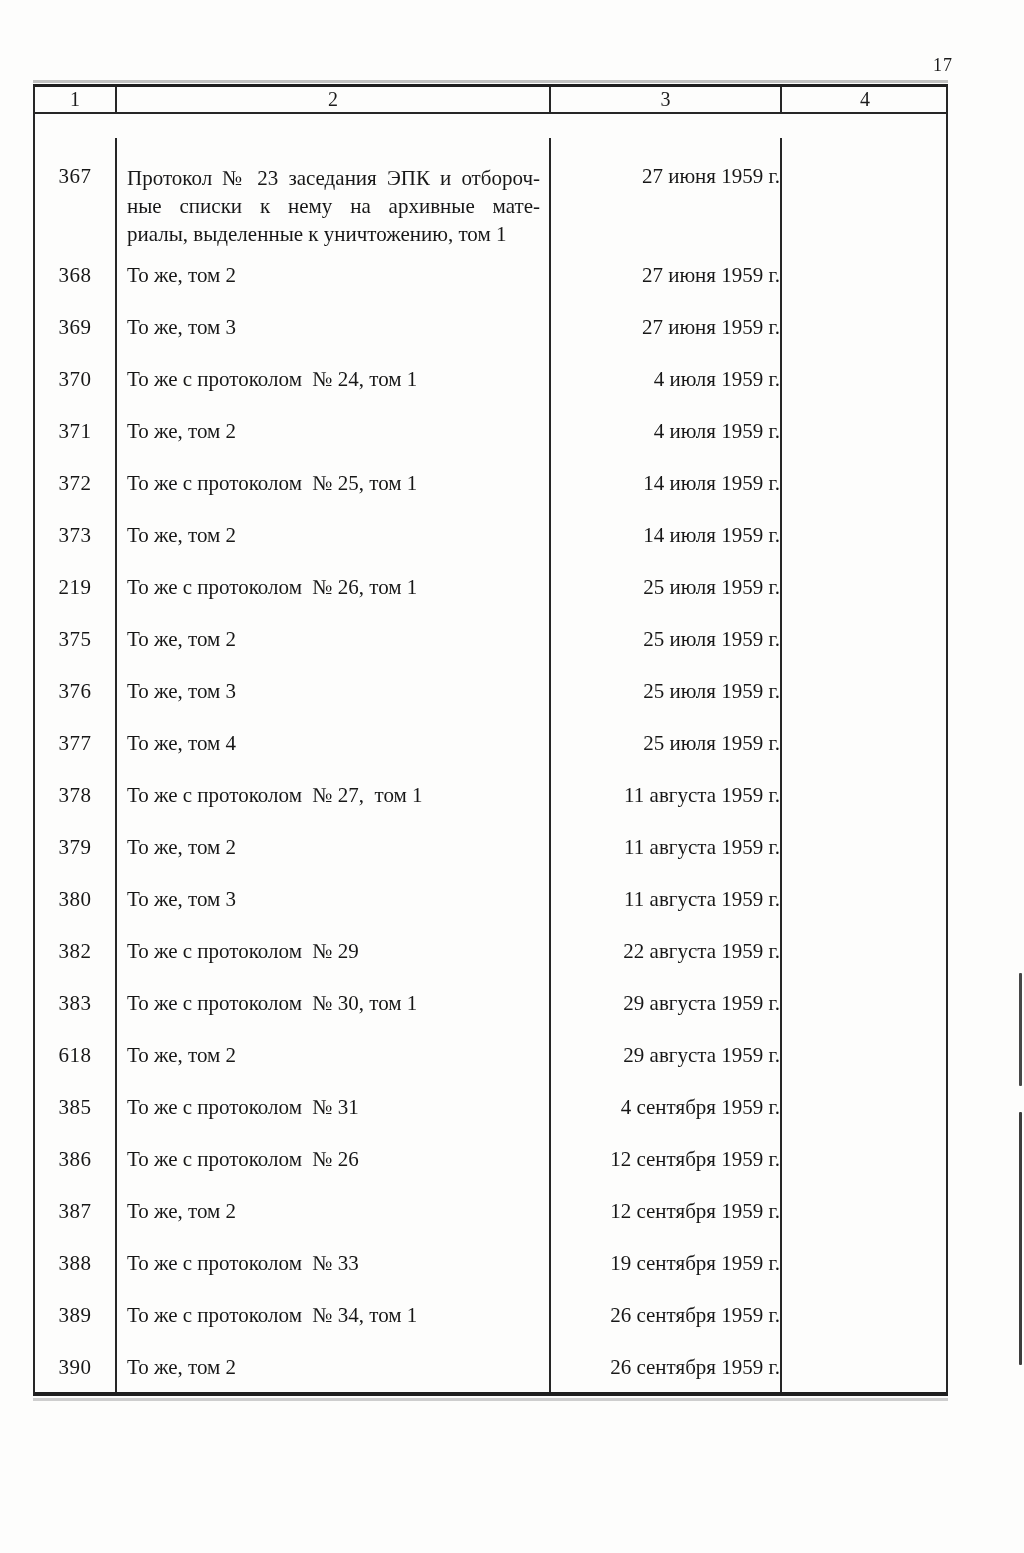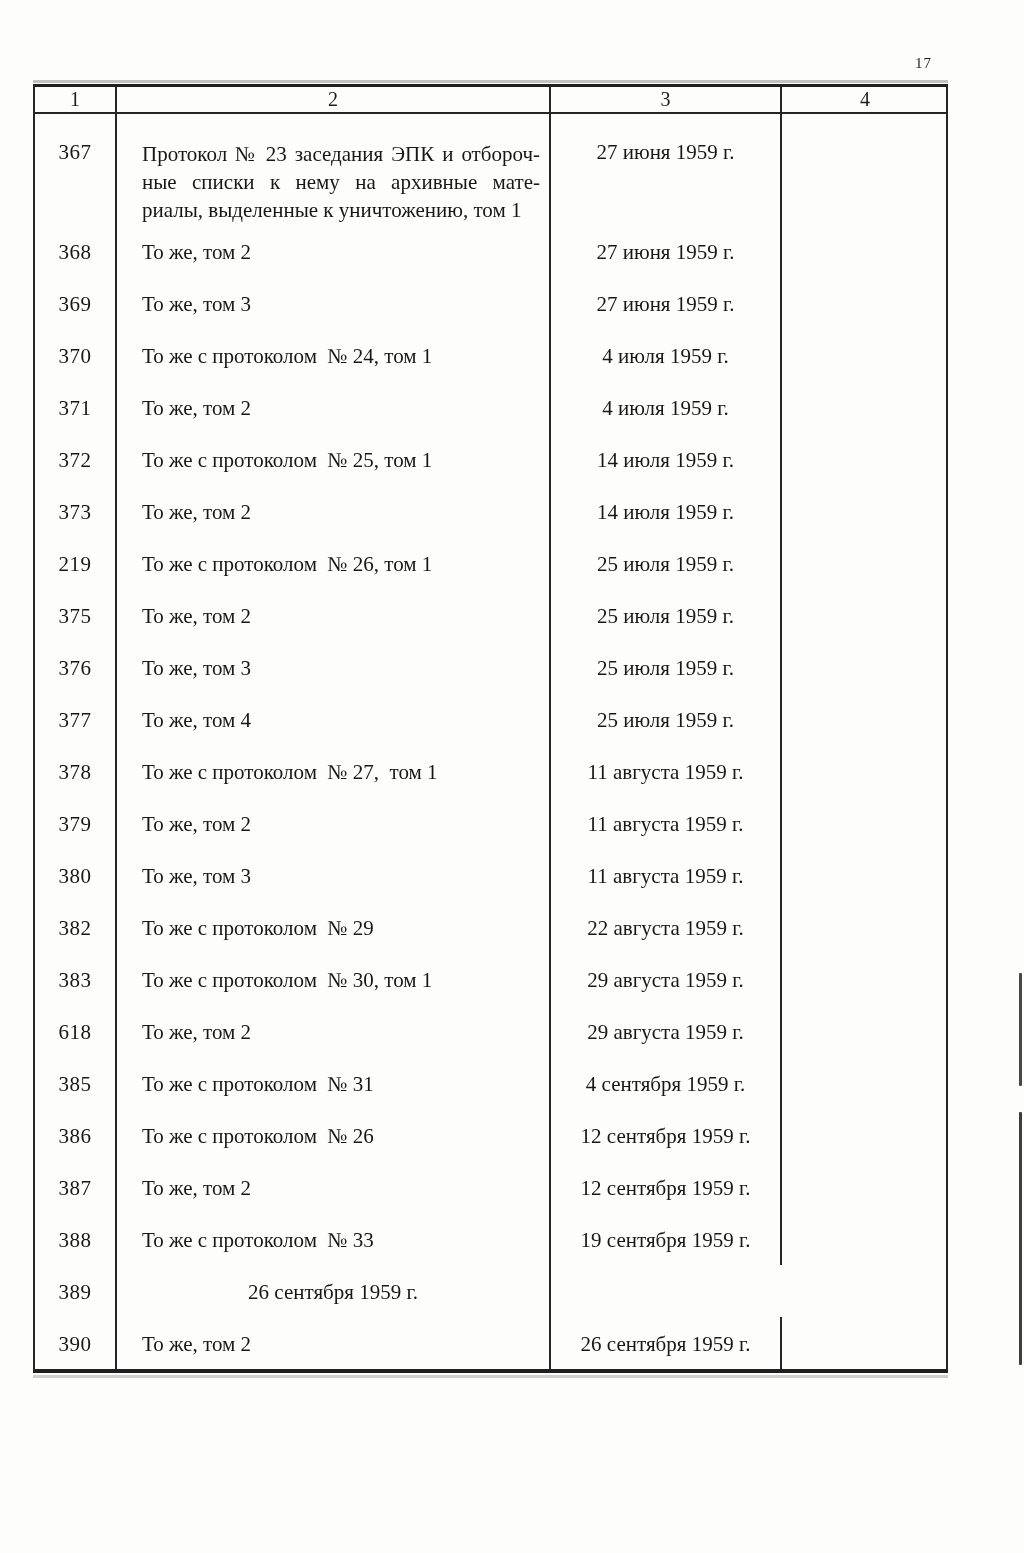--- a/index.html
+++ b/index.html
@@ -10,22 +10,22 @@
     font-family: "Liberation Serif", "DejaVu Serif", serif;
     color: #191919;
     overflow: hidden;
   }
   .page {
     position: absolute; inset: 0;
     background: #fdfdfc;
   }
   .page-number {
     position: absolute;
-    top: 55px; right: 92px;
-    font-size: 15px;
+    top: 55px; right: 71px;
+    font-size: 18px;
     letter-spacing: 1px;
     color: #1c1c1c;
   }
   .doc-table {
     position: absolute;
     left: 33px; top: 84px;
     width: 915px;
     border-left: 2px solid #262626;
     border-right: 2px solid #262626;
     border-top: 3px solid #1f1f1f;
@@ -59,25 +59,25 @@
     grid-template-columns: 80px 434px 231px 168px;
     min-height: 52px;
   }
   .tr-multi { min-height: 111px; }
   .td {
     font-size: 21px;
     line-height: 24px;
     padding-top: 15px;
     color: #171717;
   }
-  .tr-multi .td { padding-top: 26px; }
+  .tr-multi .td { padding-top: 26px; margin-top: 24px; }
   .td + .td { border-left: 2px solid #262626; }
   .td.num  { text-align: center; letter-spacing: 0.5px; }
-  .td.desc { padding-left: 25px; padding-right: 9px; white-space: pre-wrap; }
-  .td.date { text-align: center; }
+  .td.desc { padding-left: 10px; padding-right: 9px; white-space: pre-wrap; }
+  .td.date { text-align: right; }
   .jline { white-space: normal; line-height: 28px; }
   .jline.just { text-align: justify; text-align-last: justify; }
   
   .edge-artifact {
     position: absolute;
     left: 1019px; width: 3px;
     background: #474747;
     border-radius: 1px;
   }
   .edge-artifact.a1 { top: 973px;  height: 113px; }
@@ -218,20 +218,21 @@
           <div class="td note"></div>
         </div>
         <div class="tr">
           <div class="td num">388</div>
           <div class="td desc">То же с протоколом  № 33</div>
           <div class="td date">19 сентября 1959 г.</div>
           <div class="td note"></div>
         </div>
         <div class="tr">
           <div class="td num">389</div>
+          <div class="td desc">То же с протоколом  № 34, том 1</div>
           <div class="td date">26 сентября 1959 г.</div>
           <div class="td note"></div>
         </div>
         <div class="tr">
           <div class="td num">390</div>
           <div class="td desc">То же, том 2</div>
           <div class="td date">26 сентября 1959 г.</div>
           <div class="td note"></div>
         </div>
       </div>

